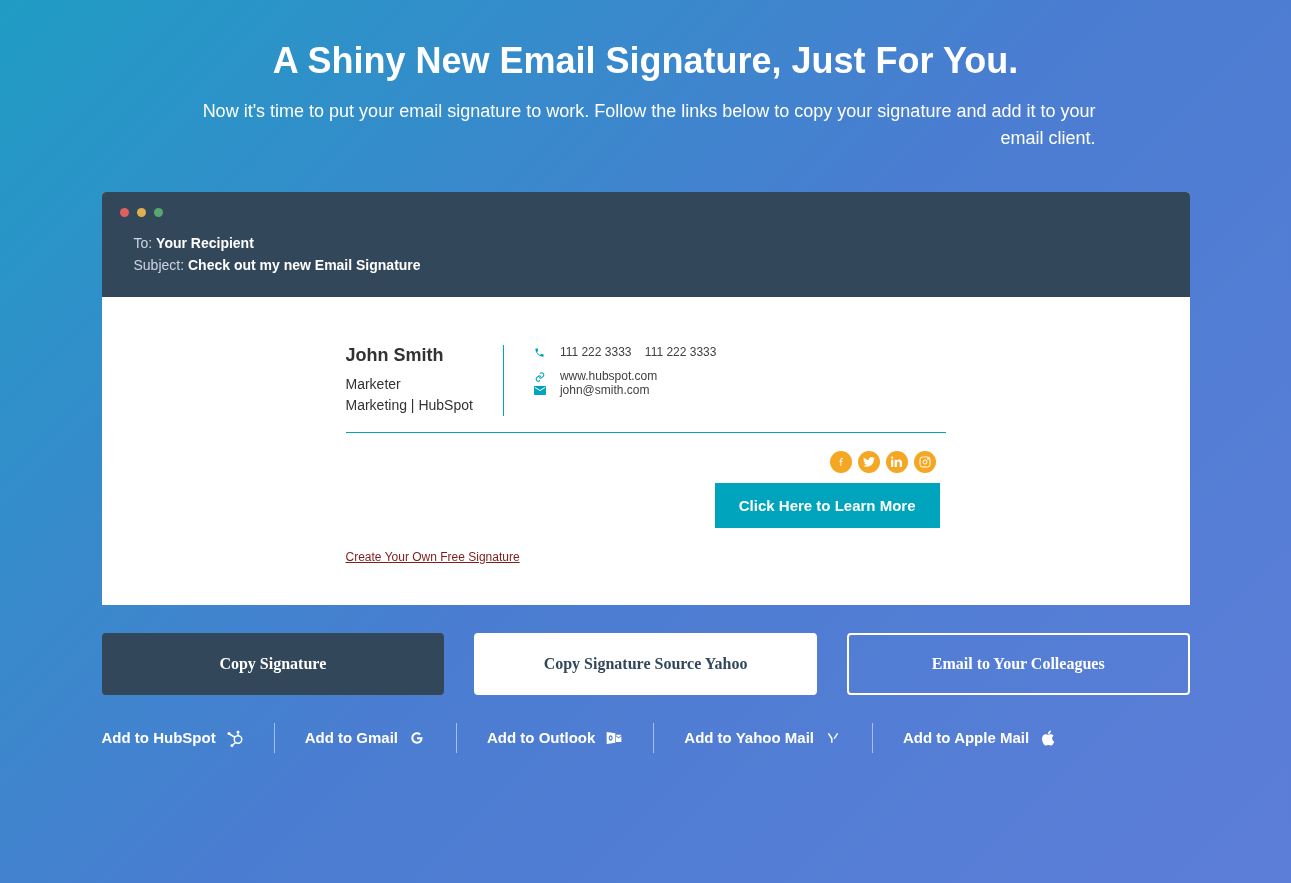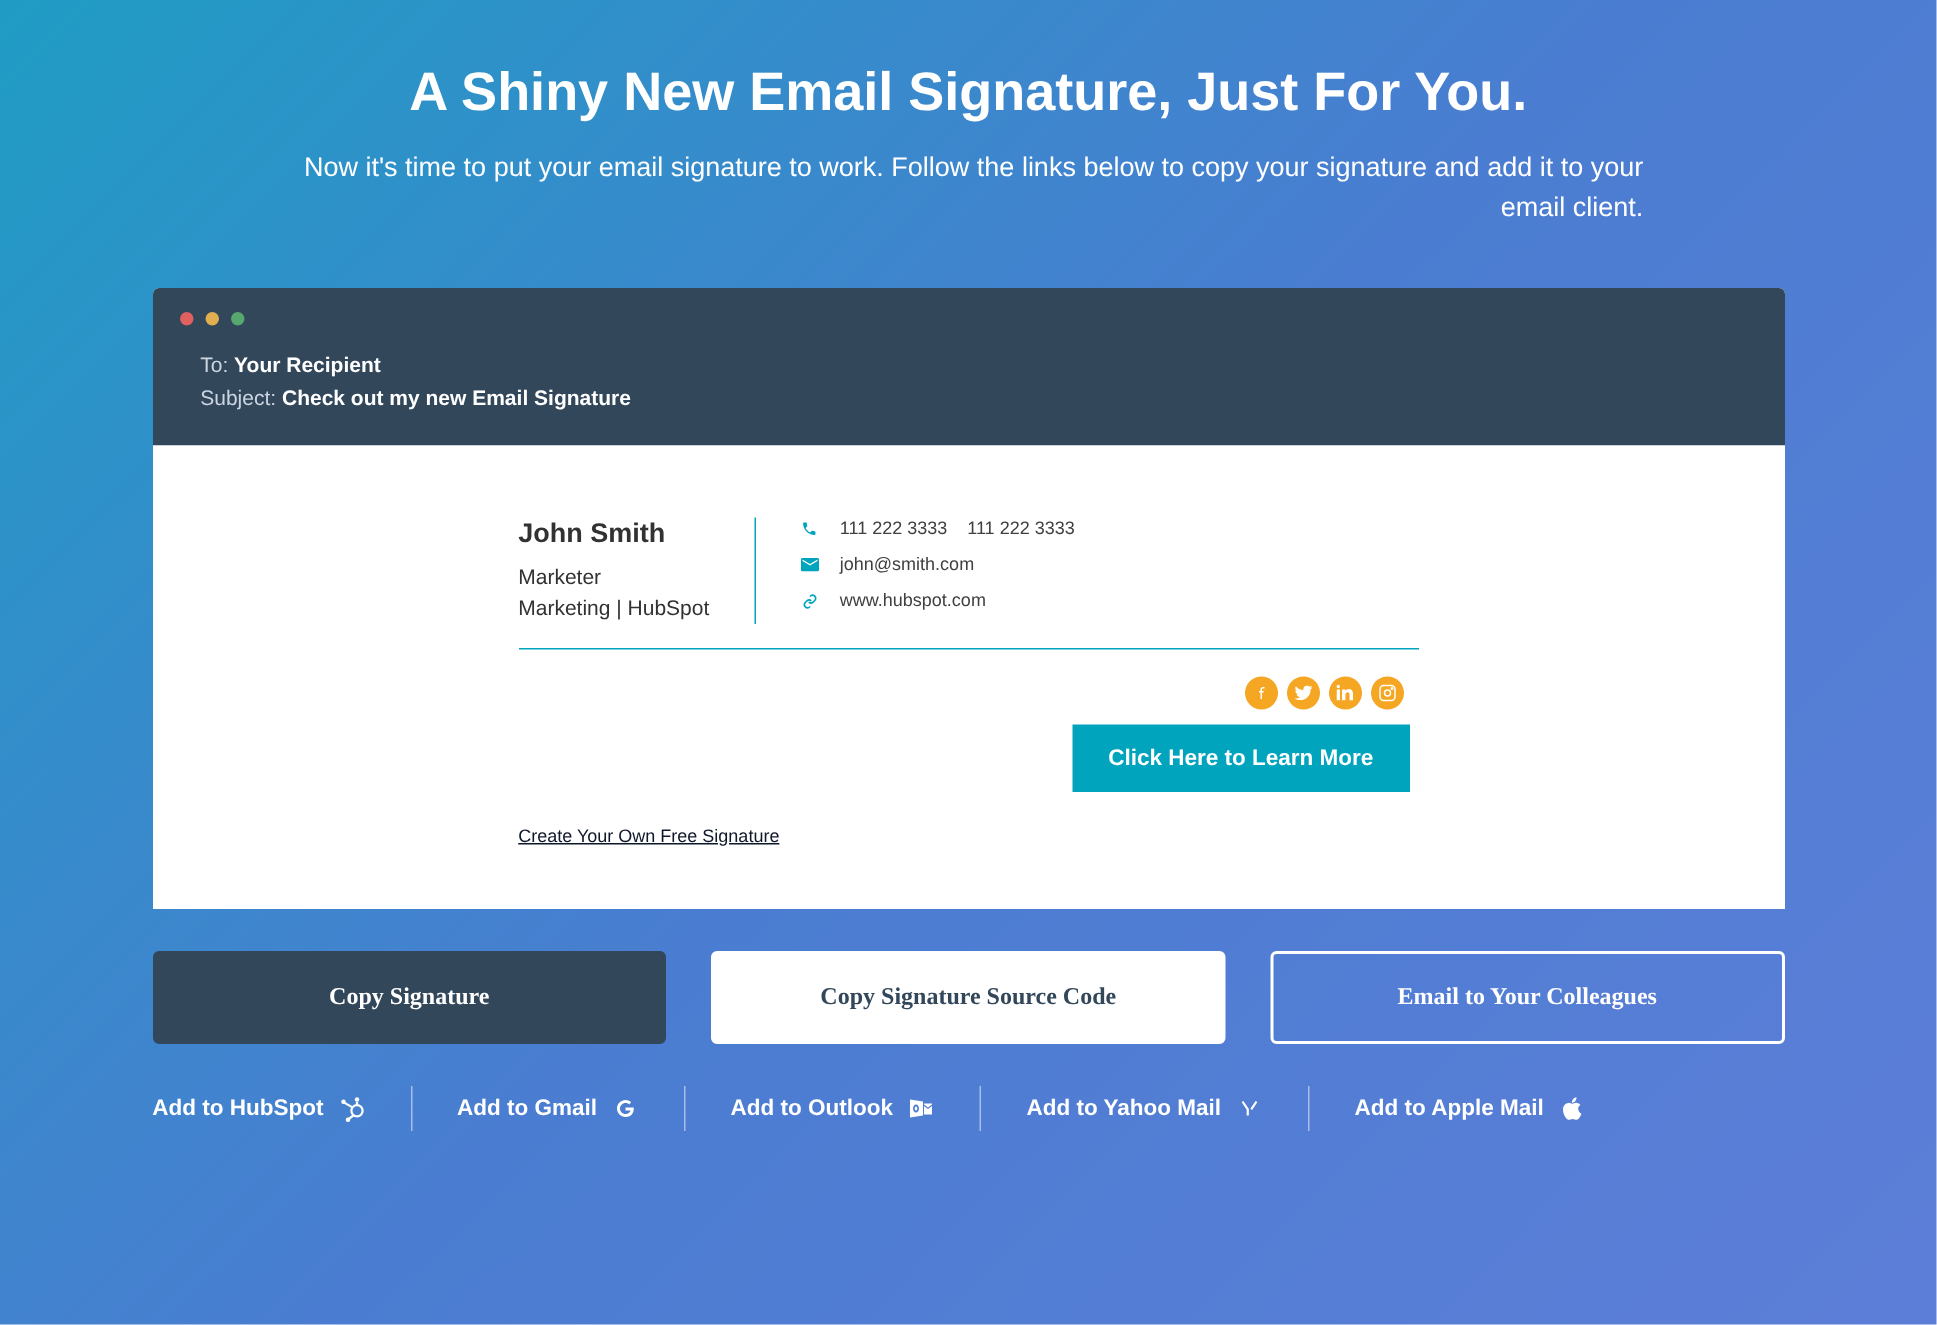--- a/index.html
+++ b/index.html
@@ -32,21 +32,21 @@
 .sig-title, .sig-dept { font-size: 14px; color: #323232; font-family: Arial, sans-serif; line-height: 1.5; }
 .sig-right { padding-left: 30px; flex: 1; }
 .contact-row { display: flex; align-items: flex-end; margin-bottom: 10px; font-size: 12px; color: #404040; font-family: Arial, sans-serif; }
 .contact-icon { width: 12px; height: 12px; margin-right: 14px; flex-shrink: 0; display: flex; align-items: center; justify-content: center; }
 .contact-text { white-space: nowrap; }
 .signature-hr { height: 1px; background: #00a4bd; border: none; margin: 16px 0 18px; }
 .social-row { display: flex; justify-content: flex-end; gap: 6px; margin-bottom: 10px; padding-right: 10px; }
 .social-icon { width: 22px; height: 22px; border-radius: 50%; background: #f5a623; display: flex; align-items: center; justify-content: center; }
 .cta-row { display: flex; justify-content: flex-end; padding-right: 6px; }
 .cta-button { background: #00a4bd; color: #fff; padding: 14px 24px; font-size: 15px; font-weight: 600; border: none; cursor: pointer; font-family: Arial, sans-serif; }
-.create-link { display: inline-block; margin-top: 22px; font-size: 12px; color: #0f172a; text-decoration: underline; font-family: Arial, sans-serif; cursor: pointer; }
+.create-link { display: inline-block; margin-top: 22px; font-size: 12px; color: #7f1d1d; text-decoration: underline; font-family: Arial, sans-serif; cursor: pointer; }
 
 .actions { display: flex; gap: 30px; margin-top: 28px; }
 .action-btn { flex: 1; padding: 20px 10px; font-size: 16px; font-weight: 600; border-radius: 4px; cursor: pointer; text-align: center; border: 2px solid transparent; font-family: Liberation Serif, serif; }
 .btn-solid { background: #33475b; color: #fff; border-color: #33475b; }
 .btn-white { background: #fff; color: #33475b; border-color: #fff; }
 .btn-outline { background: transparent; color: #fff; border-color: #fff; }
 
 .add-links { display: flex; align-items: center; margin-top: 28px; gap: 0; }
 .add-link { color: #fff; font-size: 15px; font-weight: 600; display: flex; align-items: center; gap: 10px; cursor: pointer; padding: 0 30px; }
 .add-link:first-child { padding-left: 0; }
@@ -85,37 +85,37 @@
           </div>
           <div class="sig-right">
             <div class="contact-row">
               <span class="contact-icon">
                 <svg width="11" height="11" viewBox="0 0 24 24" fill="#00a4bd">
                     <path d="M6.6 10.8c1.4 2.8 3.8 5.1 6.6 6.6l2.2-2.2c.3-.3.7-.4 1-.2 1.1.4 2.4.6 3.6.6.6 0 1 .4 1 1V20c0 .6-.4 1-1 1C10.6 21 3 13.4 3 4c0-.6.4-1 1-1h3.5c.6 0 1 .4 1 1 0 1.2.2 2.5.6 3.6.1.4 0 .8-.3 1l-2.2 2.2z"></path>
                   </svg>
               </span>
               <span class="contact-text"><span>111 222 3333</span>&nbsp;&nbsp;&nbsp;&nbsp;<span>111 222 3333</span></span>
             </div>
-            <div class="contact-row">
-              <span class="contact-icon">
-                <svg width="12" height="9" viewBox="0 0 24 18" fill="#00a4bd">
-                    <path d="M22 0H2C.9 0 0 .9 0 2v14c0 1.1.9 2 2 2h20c1.1 0 2-.9 2-2V2c0-1.1-.9-2-2-2zm0 4l-10 6L2 4V2l10 6 10-6v2z"></path>
-                  </svg>
-              </span>
-              <span class="contact-text">john@smith.com</span>
-            </div>
             <div class="contact-row" style="margin-bottom:0">
               <span class="contact-icon">
                 <svg width="10" height="12" viewBox="0 0 24 24" fill="none" stroke="#00a4bd" stroke-width="2.5">
                     <path d="M10 13a5 5 0 0 0 7 0l3-3a5 5 0 0 0-7-7l-1 1"></path>
                     <path d="M14 11a5 5 0 0 0-7 0l-3 3a5 5 0 0 0 7 7l1-1"></path>
                   </svg>
               </span>
               <span class="contact-text">www.hubspot.com</span>
             </div>
+            <div class="contact-row">
+              <span class="contact-icon">
+                <svg width="12" height="9" viewBox="0 0 24 18" fill="#00a4bd">
+                    <path d="M22 0H2C.9 0 0 .9 0 2v14c0 1.1.9 2 2 2h20c1.1 0 2-.9 2-2V2c0-1.1-.9-2-2-2zm0 4l-10 6L2 4V2l10 6 10-6v2z"></path>
+                  </svg>
+              </span>
+              <span class="contact-text">john@smith.com</span>
+            </div>
           </div>
         </div>
         <hr class="signature-hr">
         <div class="social-row">
           <span class="social-icon">
             <svg width="8" height="14" viewBox="0 0 24 24" fill="#fff">
                 <path d="M15 3h3V0h-3c-2.8 0-5 2.2-5 5v3H7v3h3v13h3V11h3l1-3h-4V5c0-1.1.9-2 2-2z"></path>
               </svg>
           </span>
           <span class="social-icon">
@@ -139,21 +139,21 @@
         <div class="cta-row">
           <button class="cta-button">Click Here to Learn More</button>
         </div>
         <a class="create-link">Create Your Own Free Signature</a>
       </div>
     </div>
   </div>
 
   <div class="actions">
     <button class="action-btn btn-solid">Copy Signature</button>
-    <button class="action-btn btn-white">Copy Signature Source Code</button>
+    <button class="action-btn btn-white">Copy Signature Source Yahoo</button>
     <button class="action-btn btn-outline">Email to Your Colleagues</button>
   </div>
 
   <div class="add-links">
     <div class="add-link">
       <span>Add to HubSpot</span>
       <span class="add-icon">
         <svg width="18" height="18" viewBox="0 0 24 24" fill="#fff">
             <circle cx="16" cy="14" r="5" fill="none" stroke="#fff" stroke-width="2"></circle>
             <circle cx="16" cy="4" r="2"></circle>

